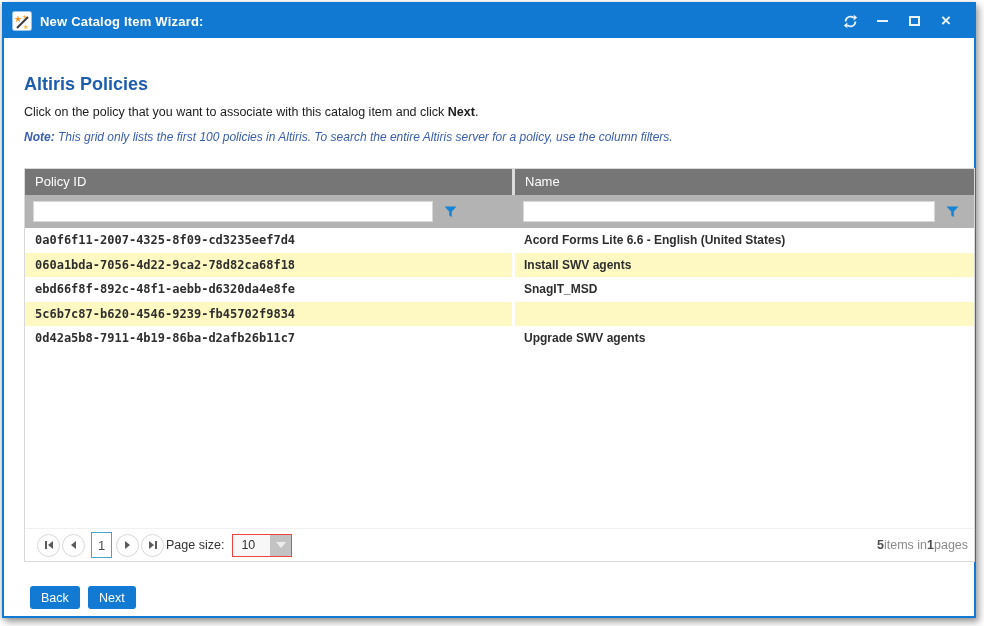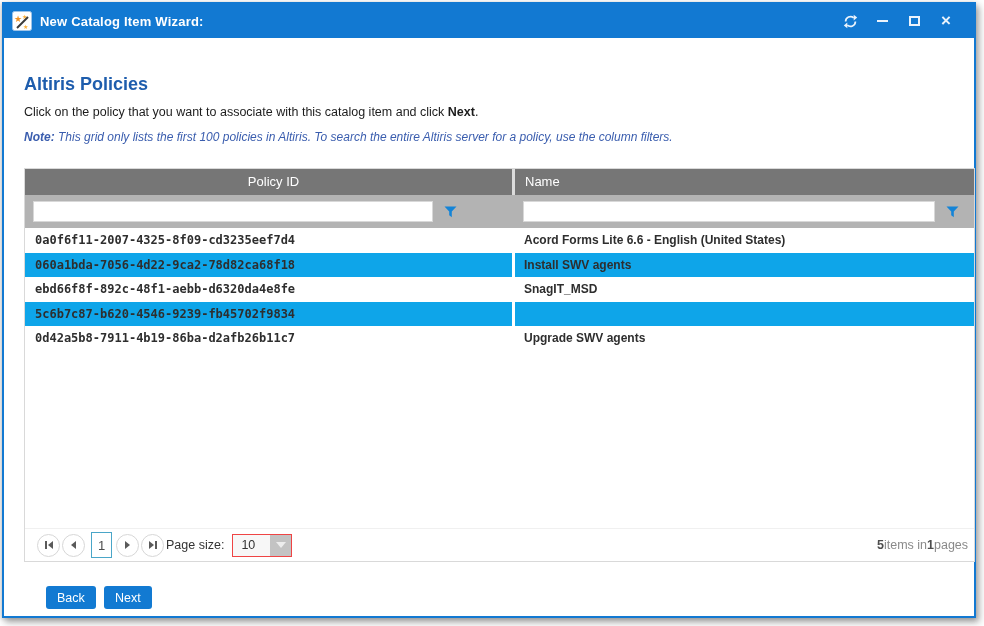--- a/index.html
+++ b/index.html
@@ -43,40 +43,40 @@
   .note b { font-weight:bold; }
 
   
   .grid {
     position:absolute; left:20px; top:130px; width:951px; height:394px;
     border:1px solid #d9d9d9; background:#ffffff;
     display:flex; flex-direction:column;
   }
   .grid-header { display:flex; height:26px; background:#767676; flex:0 0 auto; }
   .gh-cell { color:#ffffff; font-size:13px; line-height:26px; padding-left:10px; }
-  .gh-cell.c1 { width:487px;text-align:center; }
+  .gh-cell.c1 { width:487px; }
   .col-divider { width:3px; background:#cfcfcf; }
   .grid-header .col-divider { background:#dcdcdc; }
   .gh-cell.c2 { flex:1; }
 
   .filter-row { display:flex; height:33px; background:#b3b3b3; flex:0 0 auto; align-items:center; }
   .f-cell { display:flex; align-items:center; height:100%; }
   .f-cell.c1 { width:487px; padding-left:8px; }
   .f-cell.c2 { flex:1; padding-left:8px; }
   .filter-input {
     height:21px; border:1px solid #d8d8d8; background:#ffffff; outline:none;
     font-size:12px; padding:0 5px; font-family:"Liberation Sans", sans-serif;
   }
   .f-cell.c1 .filter-input { width:400px; }
   .f-cell.c2 .filter-input { width:412px; }
   .funnel-btn { margin-left:9px; width:16px; height:16px; display:flex; align-items:center; justify-content:center; cursor:pointer; }
 
   .grid-body { flex:1 1 auto; overflow:hidden; }
   .g-row { display:flex; height:24.5px; font-size:12px; color:#2e2e2e;font-weight:bold; }
-  .g-row.alt { background:#0ea5e9; }
+  .g-row.alt { background:#fef9c3; }
   .g-row .cell { line-height:24.5px; white-space:nowrap; overflow:hidden; }
   .g-row .cell.c1 { width:487px; padding-left:10px; font-family:"DejaVu Sans Mono", monospace; font-size:12px; }
   .g-row .col-divider { background:#ffffff; }
   .g-row .cell.c2 { flex:1; padding-left:9px; }
 
   
   .pager {
     flex:0 0 33px; display:flex; align-items:center; padding-left:12px;
     background:#ffffff; position:relative; border-top:1px solid #f0f0f0;
   }
@@ -100,21 +100,21 @@
   .pager-status {
     position:absolute; right:0; top:0; height:100%; width:97px; overflow:hidden;
     display:flex; align-items:center; white-space:nowrap; font-size:12.5px; color:#8a8a8a;
   }
   .pager-status b { color:#4d4d4d; font-weight:bold; }
 
   
   .footer-btn {
     position:absolute; height:23px; background:#127ad2; color:#ffffff; border:none;
     border-radius:3px; font-size:12.5px; font-family:"Liberation Sans", sans-serif;
-    padding:0 11px; cursor:pointer; top:548px;margin-left:16px;
+    padding:0 11px; cursor:pointer; top:548px;
   }
   .btn-back { left:26px; }
   .btn-next { left:84px; }
 </style>
 </head>
 <body>
 
 <div class="window">
 
   <div class="titlebar">

